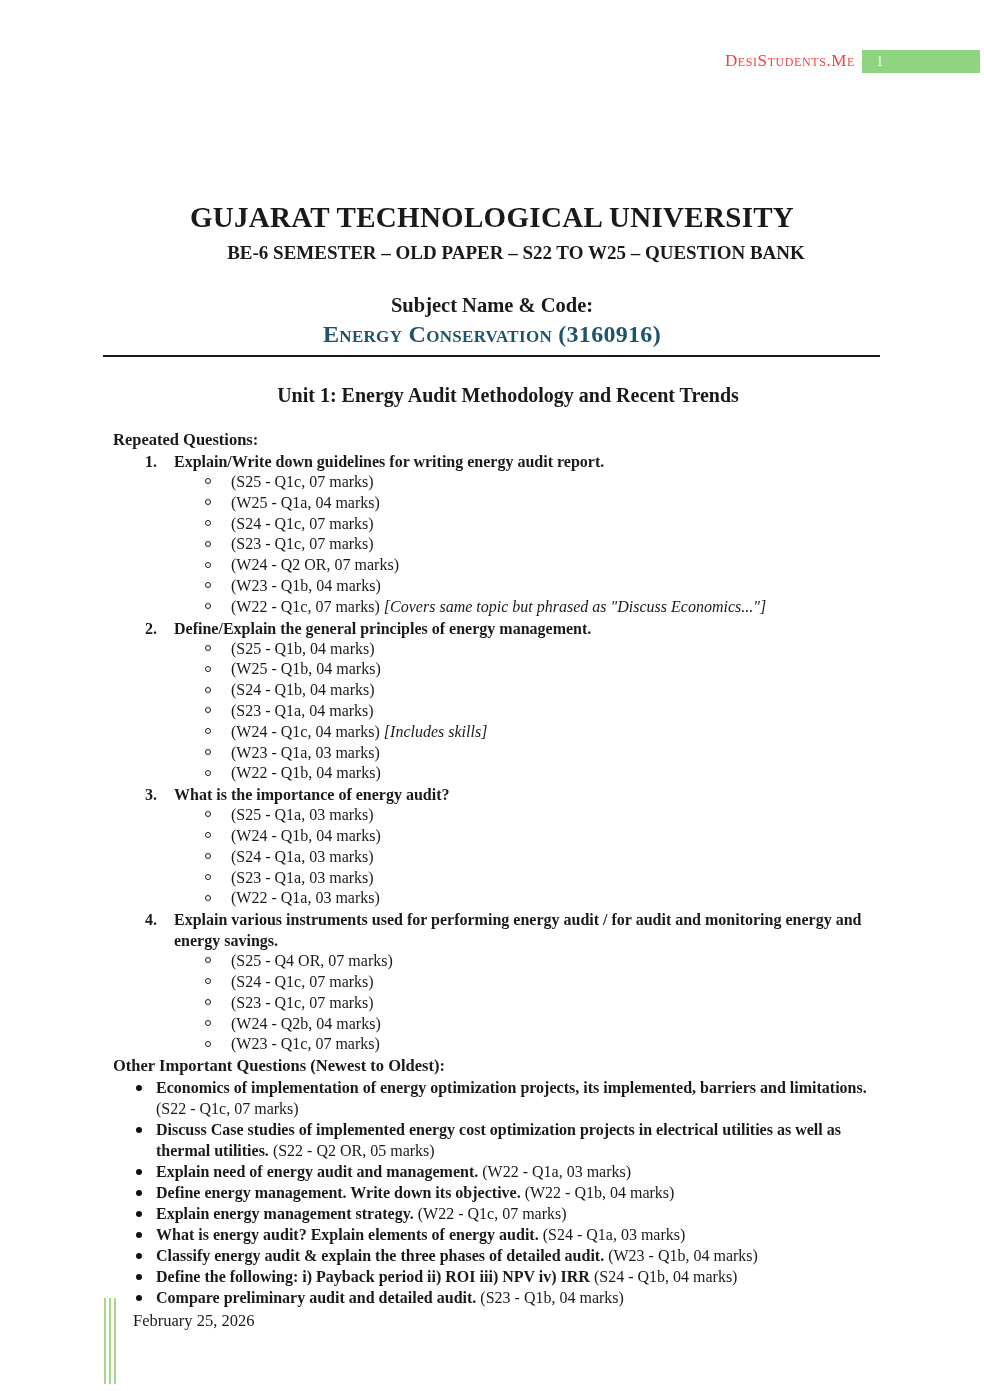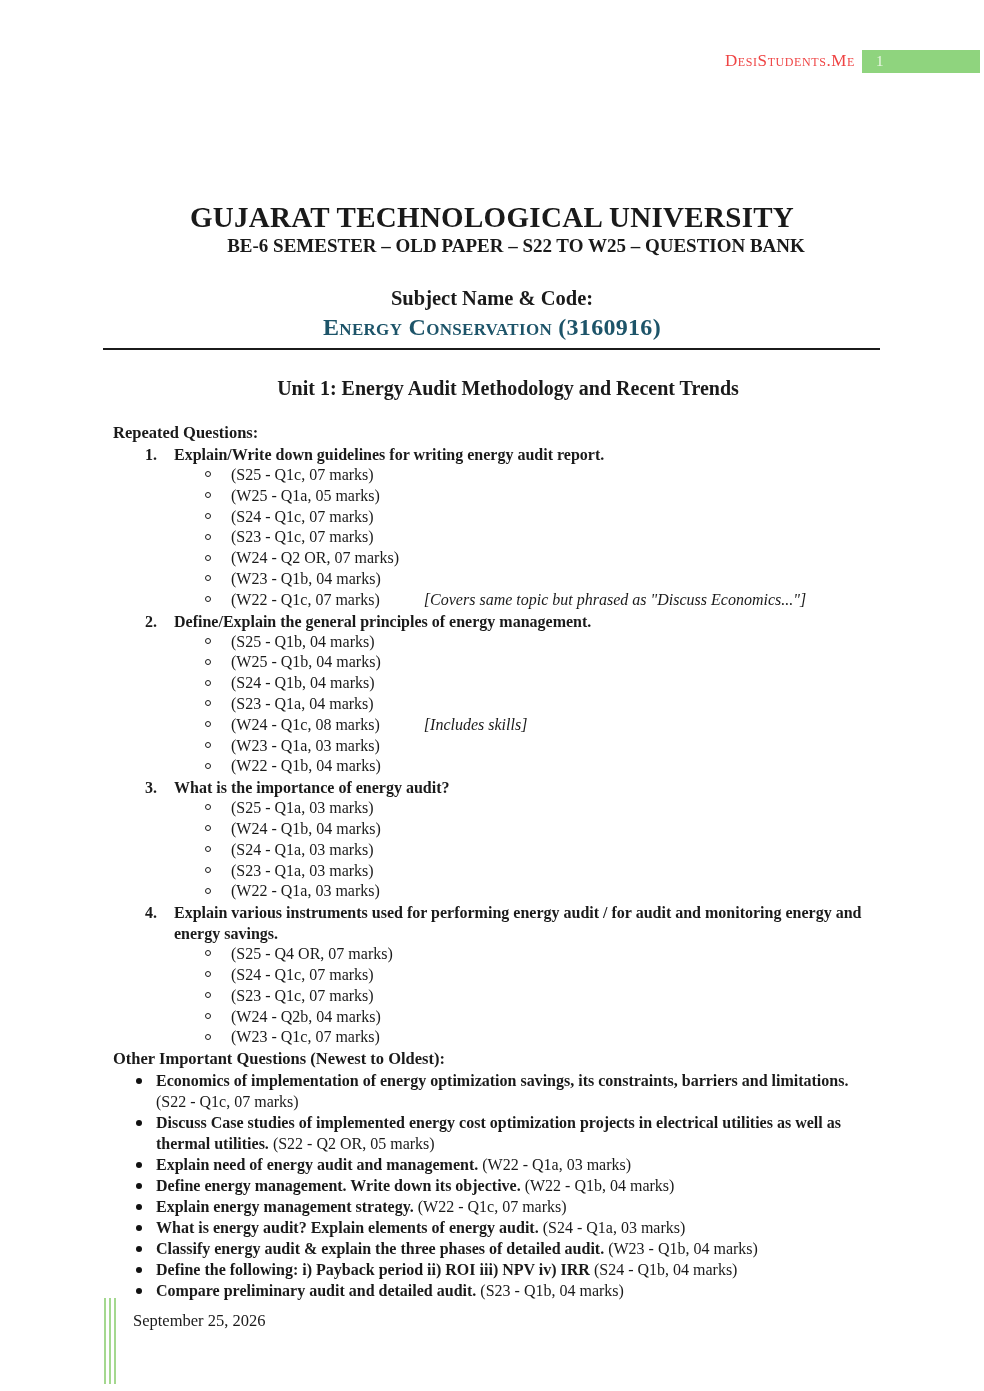--- a/index.html
+++ b/index.html
@@ -37,20 +37,21 @@
   .masthead { text-align:center; }
   .university {
     padding-top:154px;
     font-size:29px;
     font-weight:bold;
     letter-spacing:0.3px;
     line-height:34px;
     margin-top:46px;
   }
   .series {
+    margin-top:7px;
     font-size:19px;
     font-weight:bold;
     line-height:24px;
     padding-left:48px;
   }
   .subject-label {
     margin-top:27px;
     font-size:20.5px;
     font-weight:bold;
     line-height:26px;
@@ -102,21 +103,21 @@
   }
   .occ-bullet {
     display:inline-block;
     width:6px; height:6px;
     border:1px solid #1a1a1a;
     border-radius:50%;
     margin-right:20px;
     vertical-align:middle;
     position:relative; top:-2px;
   }
-  .occ-note { font-style:italic;padding-left:40px; }
+  .occ-note { font-style:italic; }
   .oth-row {
     display:flex;
     padding-left:23px;
     font-size:16px;
     line-height:21px;
   }
   .oth-bullet {
     flex:none;
     width:6px; height:6px;
     background:#111;
@@ -168,35 +169,35 @@
   <div class="unit-title">Unit 1: Energy Audit Methodology and Recent Trends</div>
 
   <div class="content">
     <div class="section-heading">Repeated Questions:</div>
     <div id="repeated-list">
         <div class="q-item">
           <span class="q-num">1.</span>
           <span class="q-text">Explain/Write down guidelines for writing energy audit report.</span>
         </div>
         <div class="occ-row"><span class="occ-bullet"></span><span class="occ-ref">(S25 - Q1c, 07 marks)</span></div>
-        <div class="occ-row"><span class="occ-bullet"></span><span class="occ-ref">(W25 - Q1a, 05 marks)</span></div>
+        <div class="occ-row"><span class="occ-bullet"></span><span class="occ-ref">(W25 - Q1a, 04 marks)</span></div>
         <div class="occ-row"><span class="occ-bullet"></span><span class="occ-ref">(S24 - Q1c, 07 marks)</span></div>
         <div class="occ-row"><span class="occ-bullet"></span><span class="occ-ref">(S23 - Q1c, 07 marks)</span></div>
         <div class="occ-row"><span class="occ-bullet"></span><span class="occ-ref">(W24 - Q2 OR, 07 marks)</span></div>
         <div class="occ-row"><span class="occ-bullet"></span><span class="occ-ref">(W23 - Q1b, 04 marks)</span></div>
         <div class="occ-row"><span class="occ-bullet"></span><span class="occ-ref">(W22 - Q1c, 07 marks)</span><span class="occ-note"> [Covers same topic but phrased as "Discuss Economics..."]</span></div>
         <div class="q-item">
           <span class="q-num">2.</span>
           <span class="q-text">Define/Explain the general principles of energy management.</span>
         </div>
         <div class="occ-row"><span class="occ-bullet"></span><span class="occ-ref">(S25 - Q1b, 04 marks)</span></div>
         <div class="occ-row"><span class="occ-bullet"></span><span class="occ-ref">(W25 - Q1b, 04 marks)</span></div>
         <div class="occ-row"><span class="occ-bullet"></span><span class="occ-ref">(S24 - Q1b, 04 marks)</span></div>
         <div class="occ-row"><span class="occ-bullet"></span><span class="occ-ref">(S23 - Q1a, 04 marks)</span></div>
-        <div class="occ-row"><span class="occ-bullet"></span><span class="occ-ref">(W24 - Q1c, 08 marks)</span><span class="occ-note"> [Includes skills]</span></div>
+        <div class="occ-row"><span class="occ-bullet"></span><span class="occ-ref">(W24 - Q1c, 04 marks)</span><span class="occ-note"> [Includes skills]</span></div>
         <div class="occ-row"><span class="occ-bullet"></span><span class="occ-ref">(W23 - Q1a, 03 marks)</span></div>
         <div class="occ-row"><span class="occ-bullet"></span><span class="occ-ref">(W22 - Q1b, 04 marks)</span></div>
         <div class="q-item">
           <span class="q-num">3.</span>
           <span class="q-text">What is the importance of energy audit?</span>
         </div>
         <div class="occ-row"><span class="occ-bullet"></span><span class="occ-ref">(S25 - Q1a, 03 marks)</span></div>
         <div class="occ-row"><span class="occ-bullet"></span><span class="occ-ref">(W24 - Q1b, 04 marks)</span></div>
         <div class="occ-row"><span class="occ-bullet"></span><span class="occ-ref">(S24 - Q1a, 03 marks)</span></div>
         <div class="occ-row"><span class="occ-bullet"></span><span class="occ-ref">(S23 - Q1a, 03 marks)</span></div>
@@ -208,21 +209,21 @@
         <div class="occ-row"><span class="occ-bullet"></span><span class="occ-ref">(S25 - Q4 OR, 07 marks)</span></div>
         <div class="occ-row"><span class="occ-bullet"></span><span class="occ-ref">(S24 - Q1c, 07 marks)</span></div>
         <div class="occ-row"><span class="occ-bullet"></span><span class="occ-ref">(S23 - Q1c, 07 marks)</span></div>
         <div class="occ-row"><span class="occ-bullet"></span><span class="occ-ref">(W24 - Q2b, 04 marks)</span></div>
         <div class="occ-row"><span class="occ-bullet"></span><span class="occ-ref">(W23 - Q1c, 07 marks)</span></div>
       </div>
     <div class="section-heading">Other Important Questions (Newest to Oldest):</div>
     <div id="other-list">
         <div class="oth-row">
           <span class="oth-bullet"></span>
-          <span class="oth-body"><span class="oth-text">Economics of implementation of energy optimization savings, its constraints, barriers and limitations. </span><span class="oth-ref">(S22 - Q1c, 07 marks)</span></span>
+          <span class="oth-body"><span class="oth-text">Economics of implementation of energy optimization projects, its implemented, barriers and limitations. </span><span class="oth-ref">(S22 - Q1c, 07 marks)</span></span>
         </div>
         <div class="oth-row">
           <span class="oth-bullet"></span>
           <span class="oth-body"><span class="oth-text">Discuss Case studies of implemented energy cost optimization projects in electrical utilities as well as thermal utilities. </span><span class="oth-ref">(S22 - Q2 OR, 05 marks)</span></span>
         </div>
         <div class="oth-row">
           <span class="oth-bullet"></span>
           <span class="oth-body"><span class="oth-text">Explain need of energy audit and management. </span><span class="oth-ref">(W22 - Q1a, 03 marks)</span></span>
         </div>
         <div class="oth-row">
@@ -250,15 +251,15 @@
           <span class="oth-body"><span class="oth-text">Compare preliminary audit and detailed audit. </span><span class="oth-ref">(S23 - Q1b, 04 marks)</span></span>
         </div>
       </div>
   </div>
 
   <div class="footer-bars">
       <i></i>
       <i></i>
       <i></i>
     </div>
-  <div class="footer-date">September 25, 2026</div>
+  <div class="footer-date">February 25, 2026</div>
 
 </div>
 
 </body></html>

